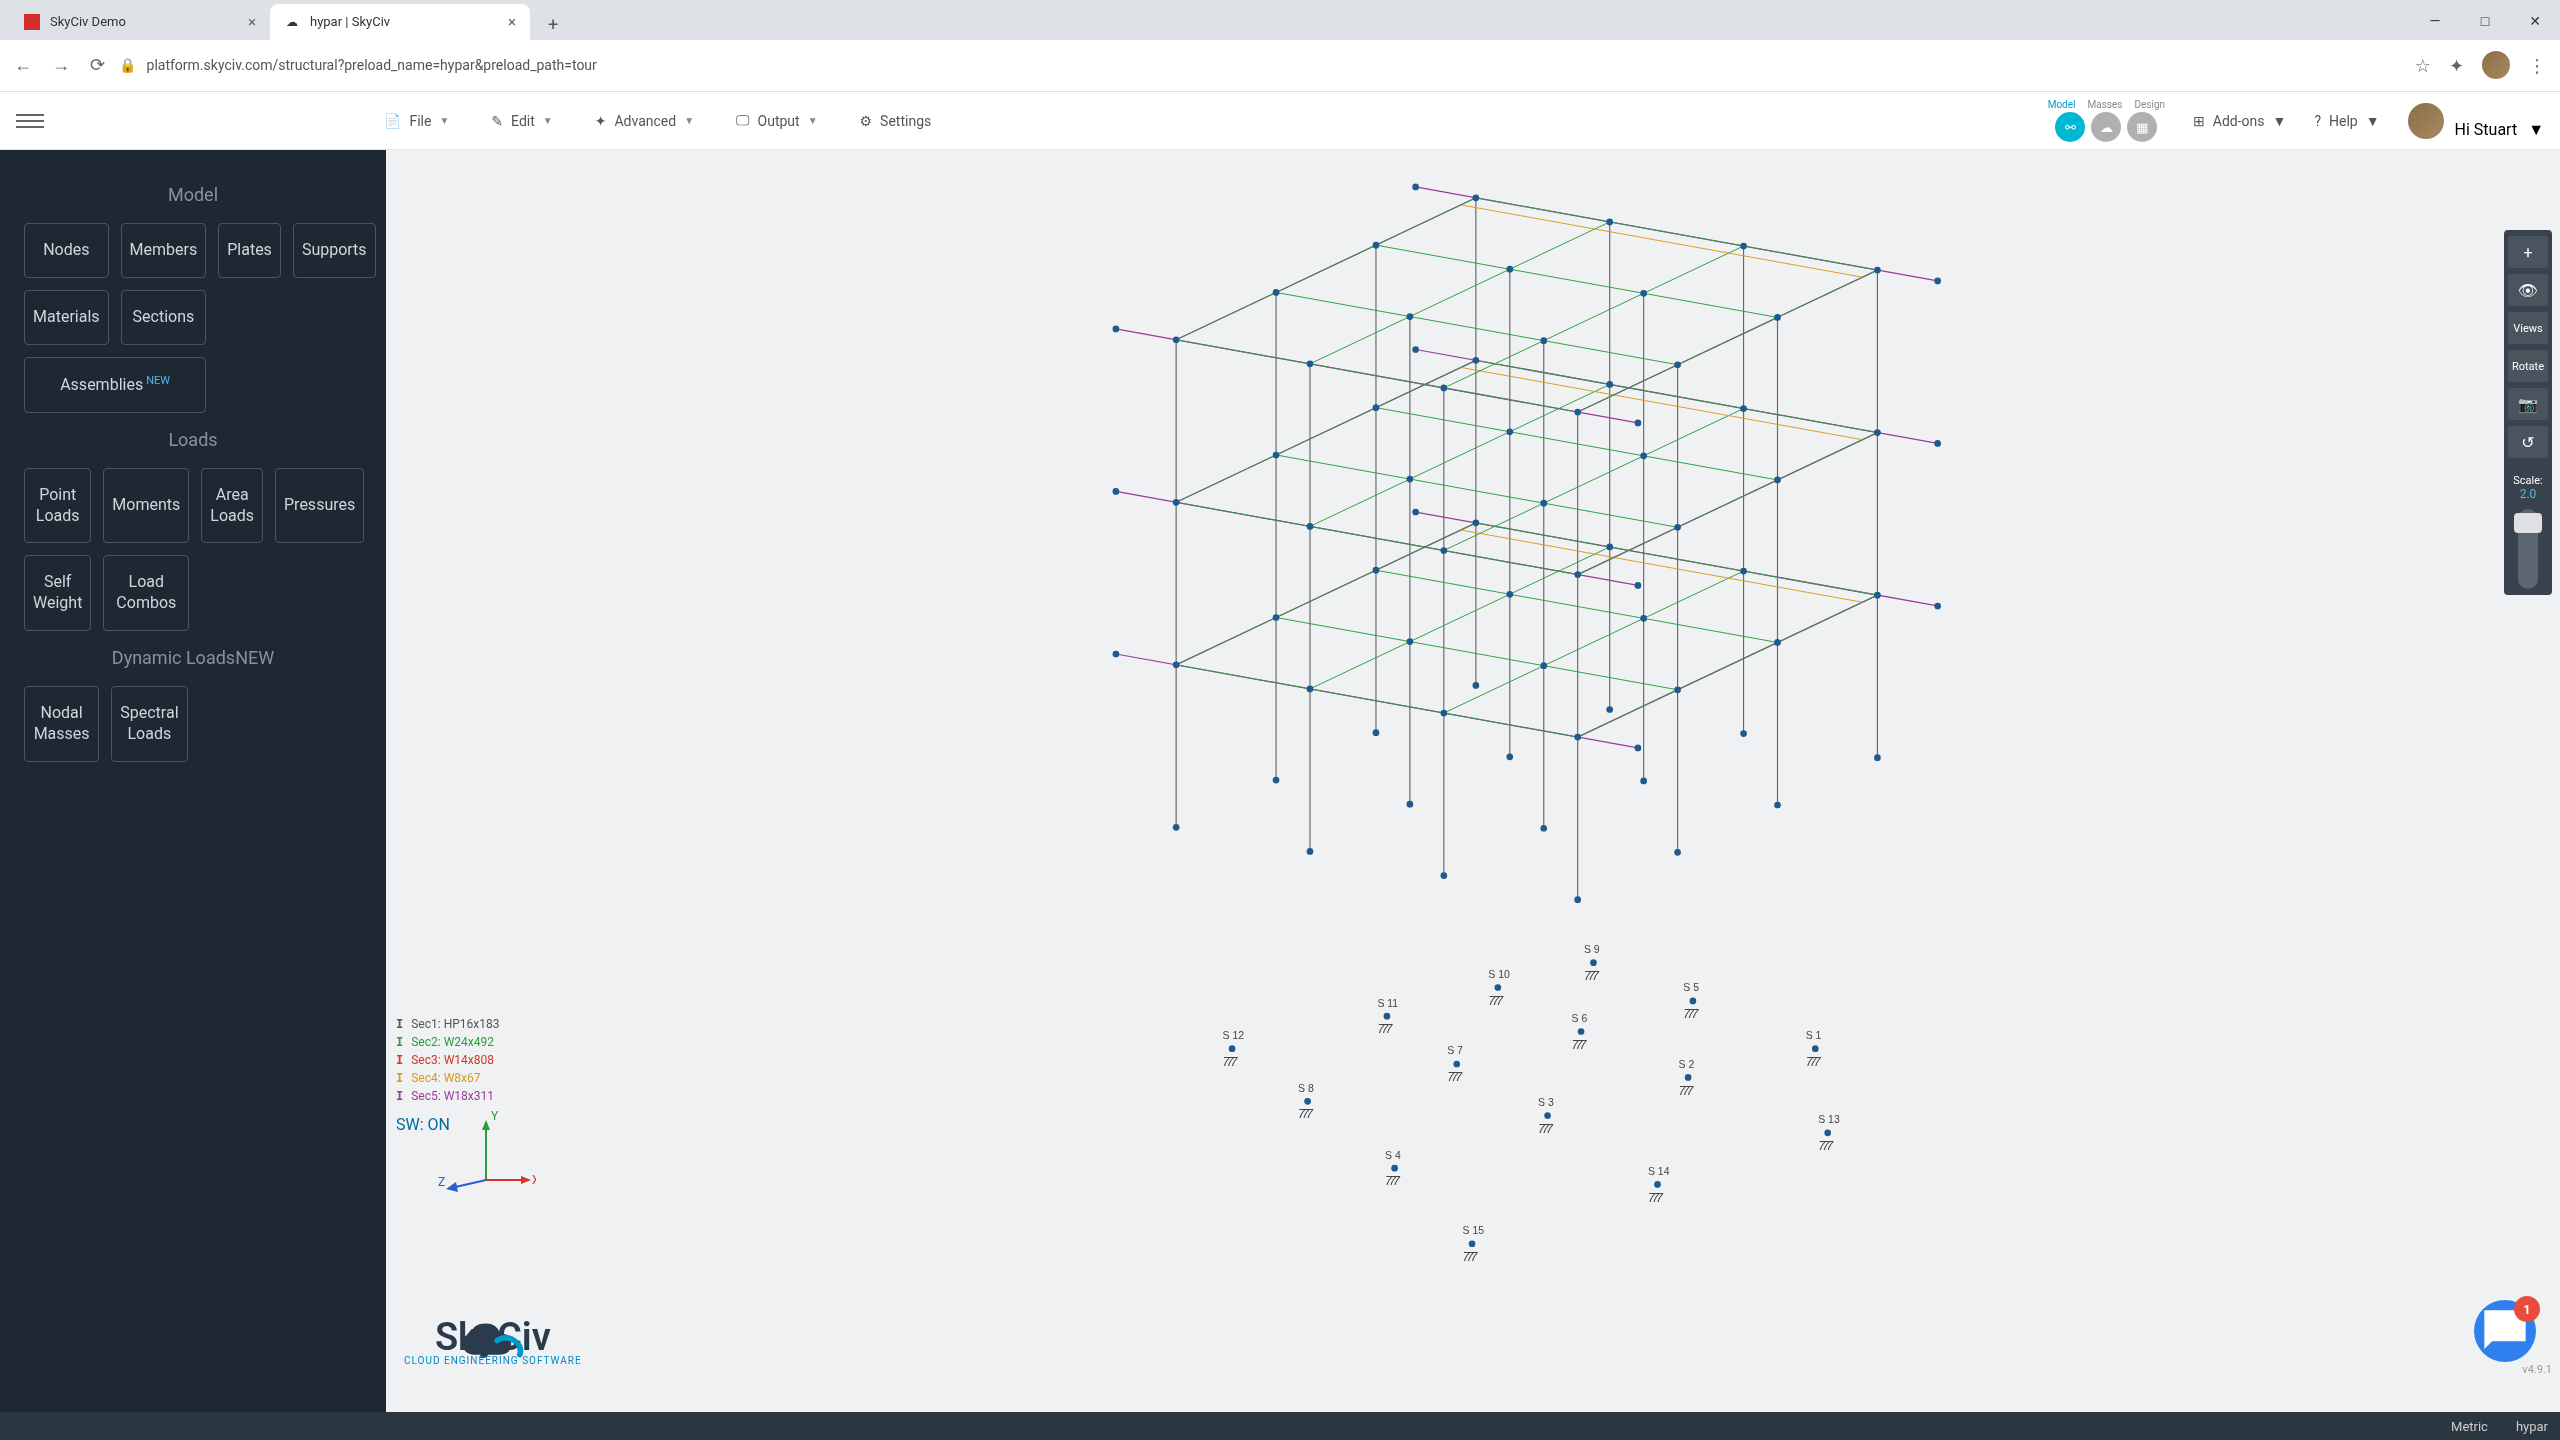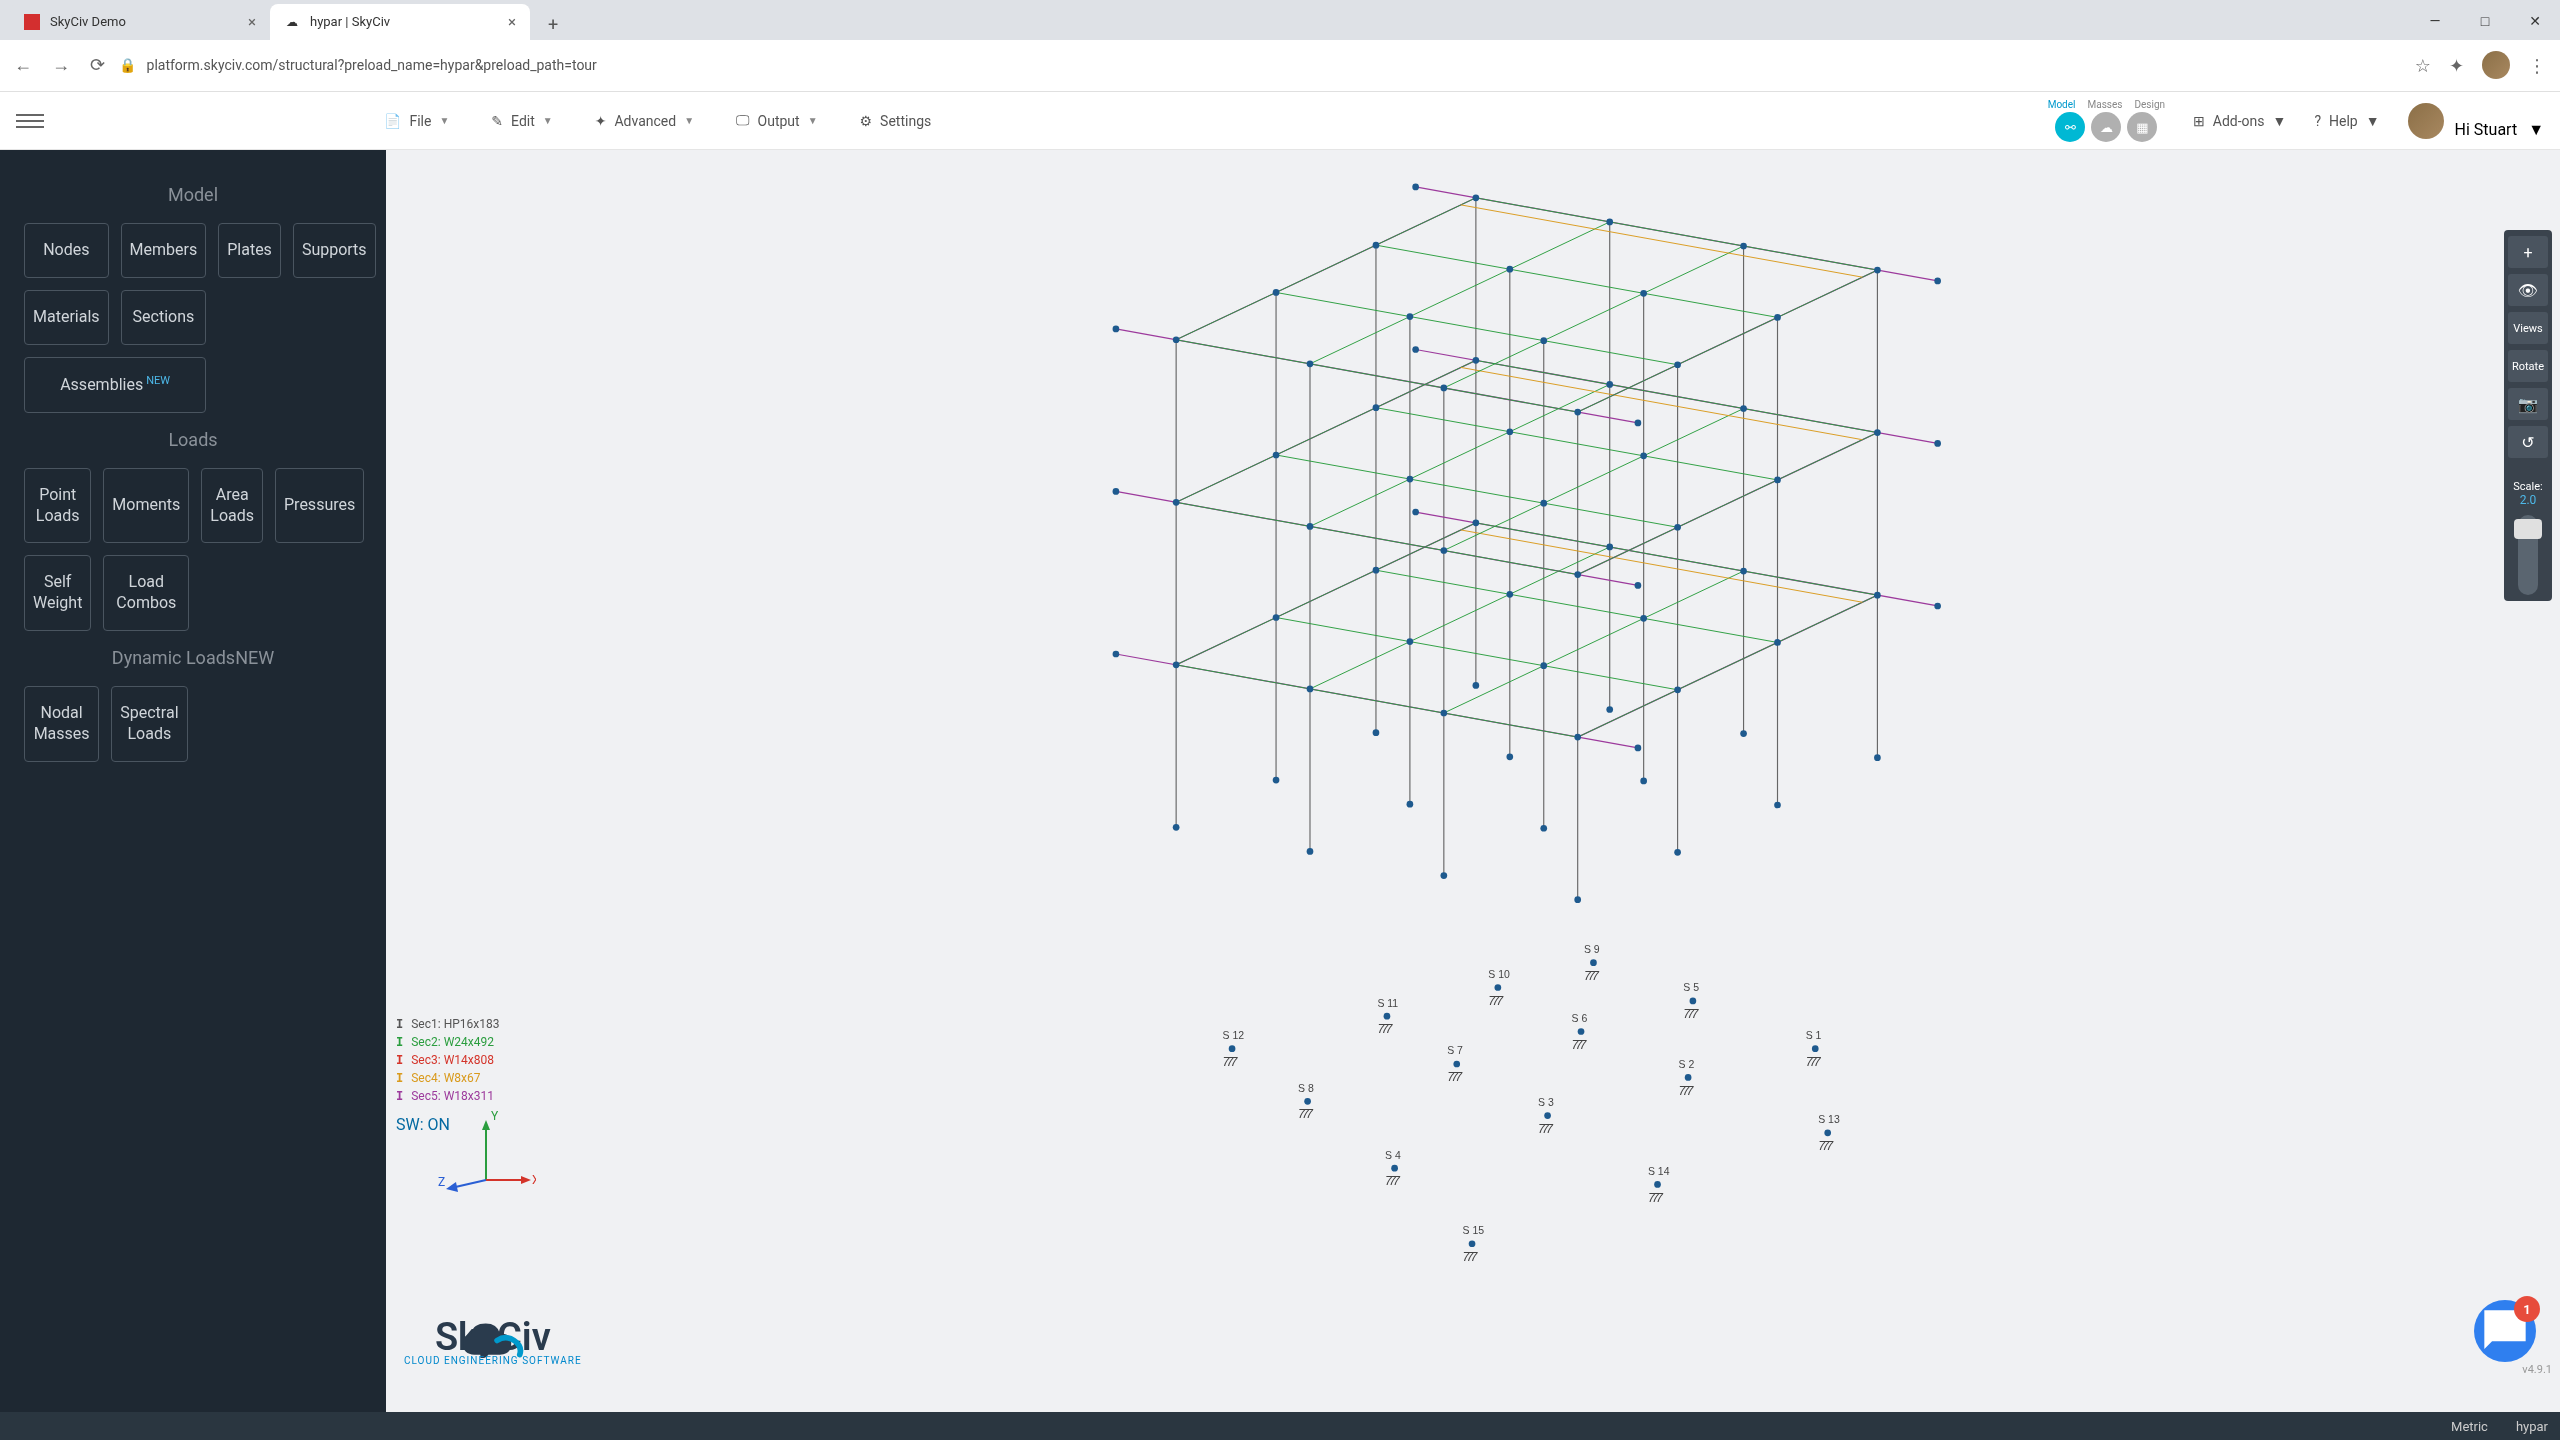--- a/index.html
+++ b/index.html
@@ -63,21 +63,21 @@
 .logo-area{position:absolute;left:18px;bottom:46px;display:flex;flex-direction:column;align-items:center}
 .logo-main{font-size:38px;font-weight:600;color:#2a3b4d;display:flex;align-items:center}
 .logo-cloud{width:50px;height:36px;display:inline-block;margin-right:2px}
 .logo-sub{font-size:10px;color:#0088cc;letter-spacing:1px;margin-top:-4px}
 
 .version{position:absolute;right:8px;bottom:36px;font-size:11px;color:#999}
 
 .right-toolbar{position:absolute;right:8px;top:80px;width:48px;background:#3a434d;border-radius:4px;padding:6px 4px;display:flex;flex-direction:column;gap:6px}
 .rt-btn{height:32px;background:#4a545f;border-radius:3px;display:flex;align-items:center;justify-content:center;color:#fff;font-size:11px;cursor:pointer}
 .rt-btn.icon{font-size:16px}
-.scale-section{margin-top:16px;text-align:center}
+.scale-section{margin-top:10px;text-align:center}
 .scale-label{color:#fff;font-size:11px}
 .scale-val{color:#4db8e8;font-size:12px}
 .scale-slider{width:20px;height:80px;background:#5a6570;margin:8px auto 0;border-radius:10px;position:relative}
 .scale-thumb{position:absolute;top:4px;left:-4px;width:28px;height:20px;background:#e0e0e0;border-radius:4px}
 
 .chat-bubble{position:absolute;right:24px;bottom:50px;width:62px;height:62px;background:#2f7fef;border-radius:50%;display:flex;align-items:center;justify-content:center;color:#fff;font-size:28px}
 .chat-badge{position:absolute;top:-4px;right:-4px;width:26px;height:26px;background:#e74c3c;color:#fff;border-radius:50%;display:flex;align-items:center;justify-content:center;font-size:13px;font-weight:600}
 
 .status-bar{height:28px;background:#2a3640;display:flex;align-items:center;justify-content:flex-end;padding:0 12px;gap:28px;color:#ccc;font-size:13px}
 

